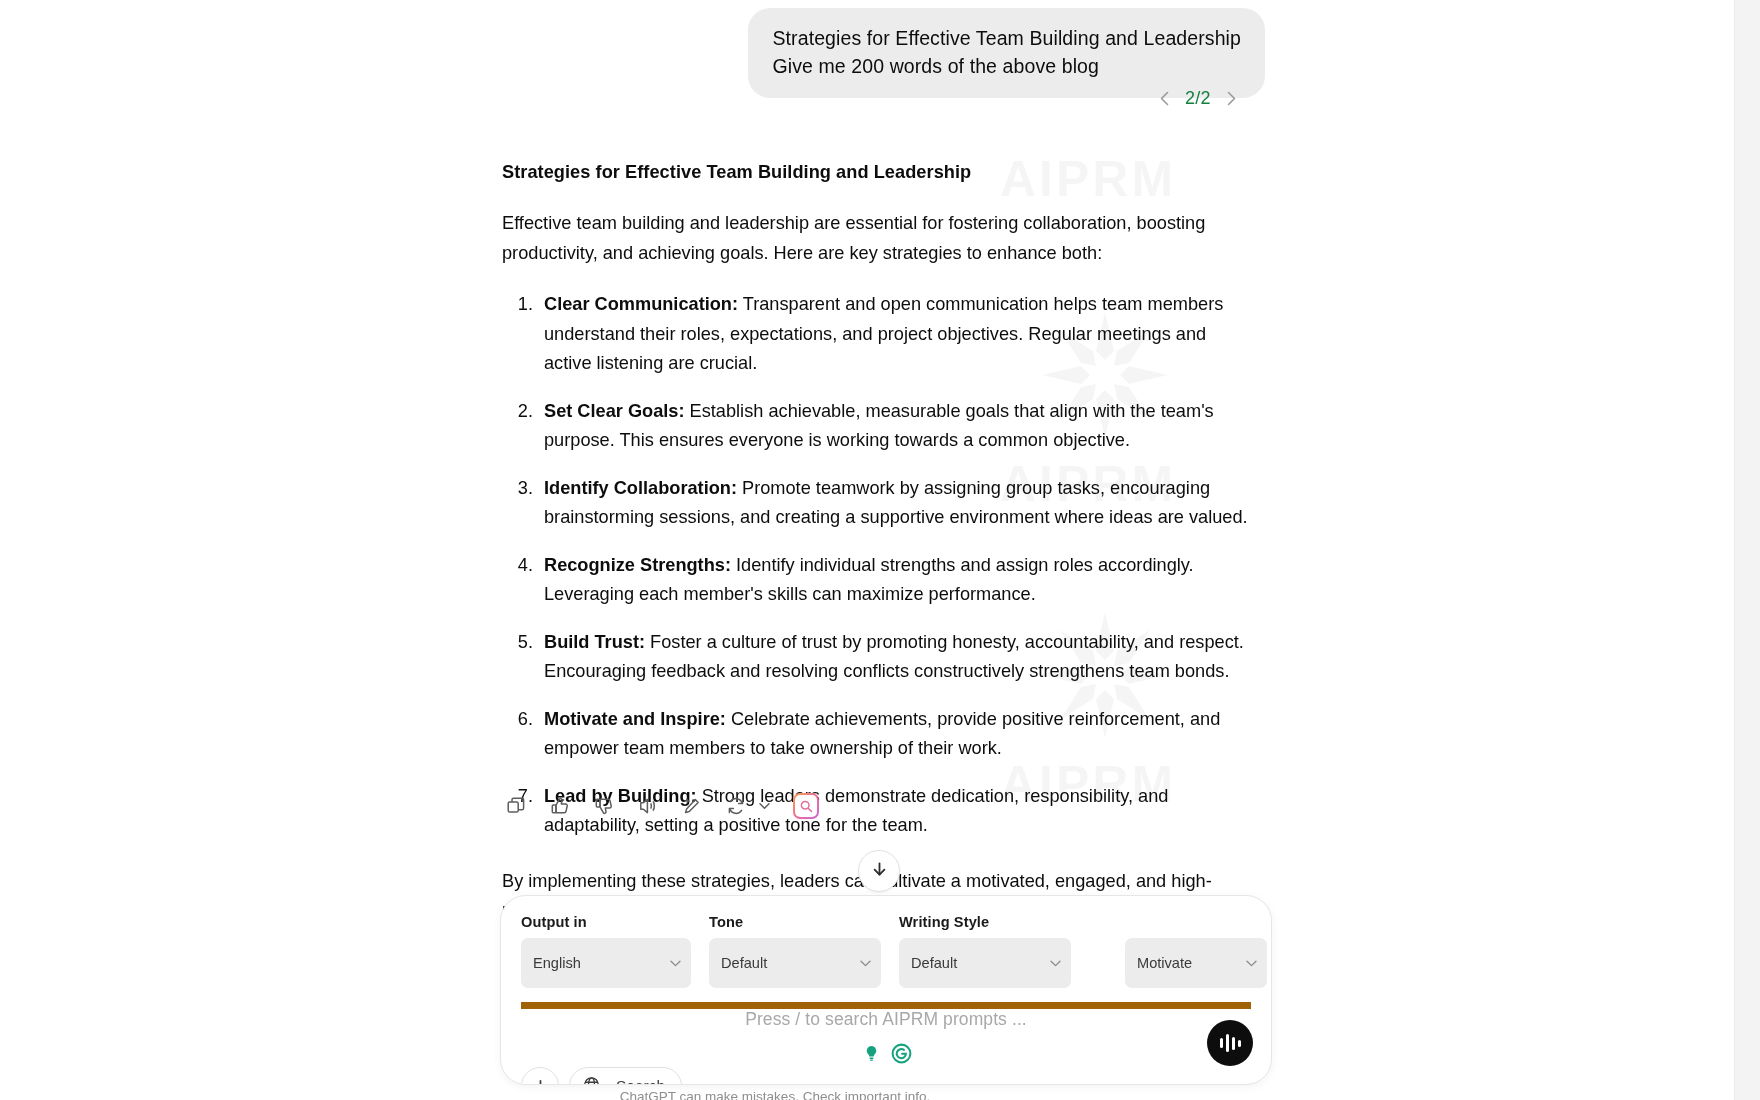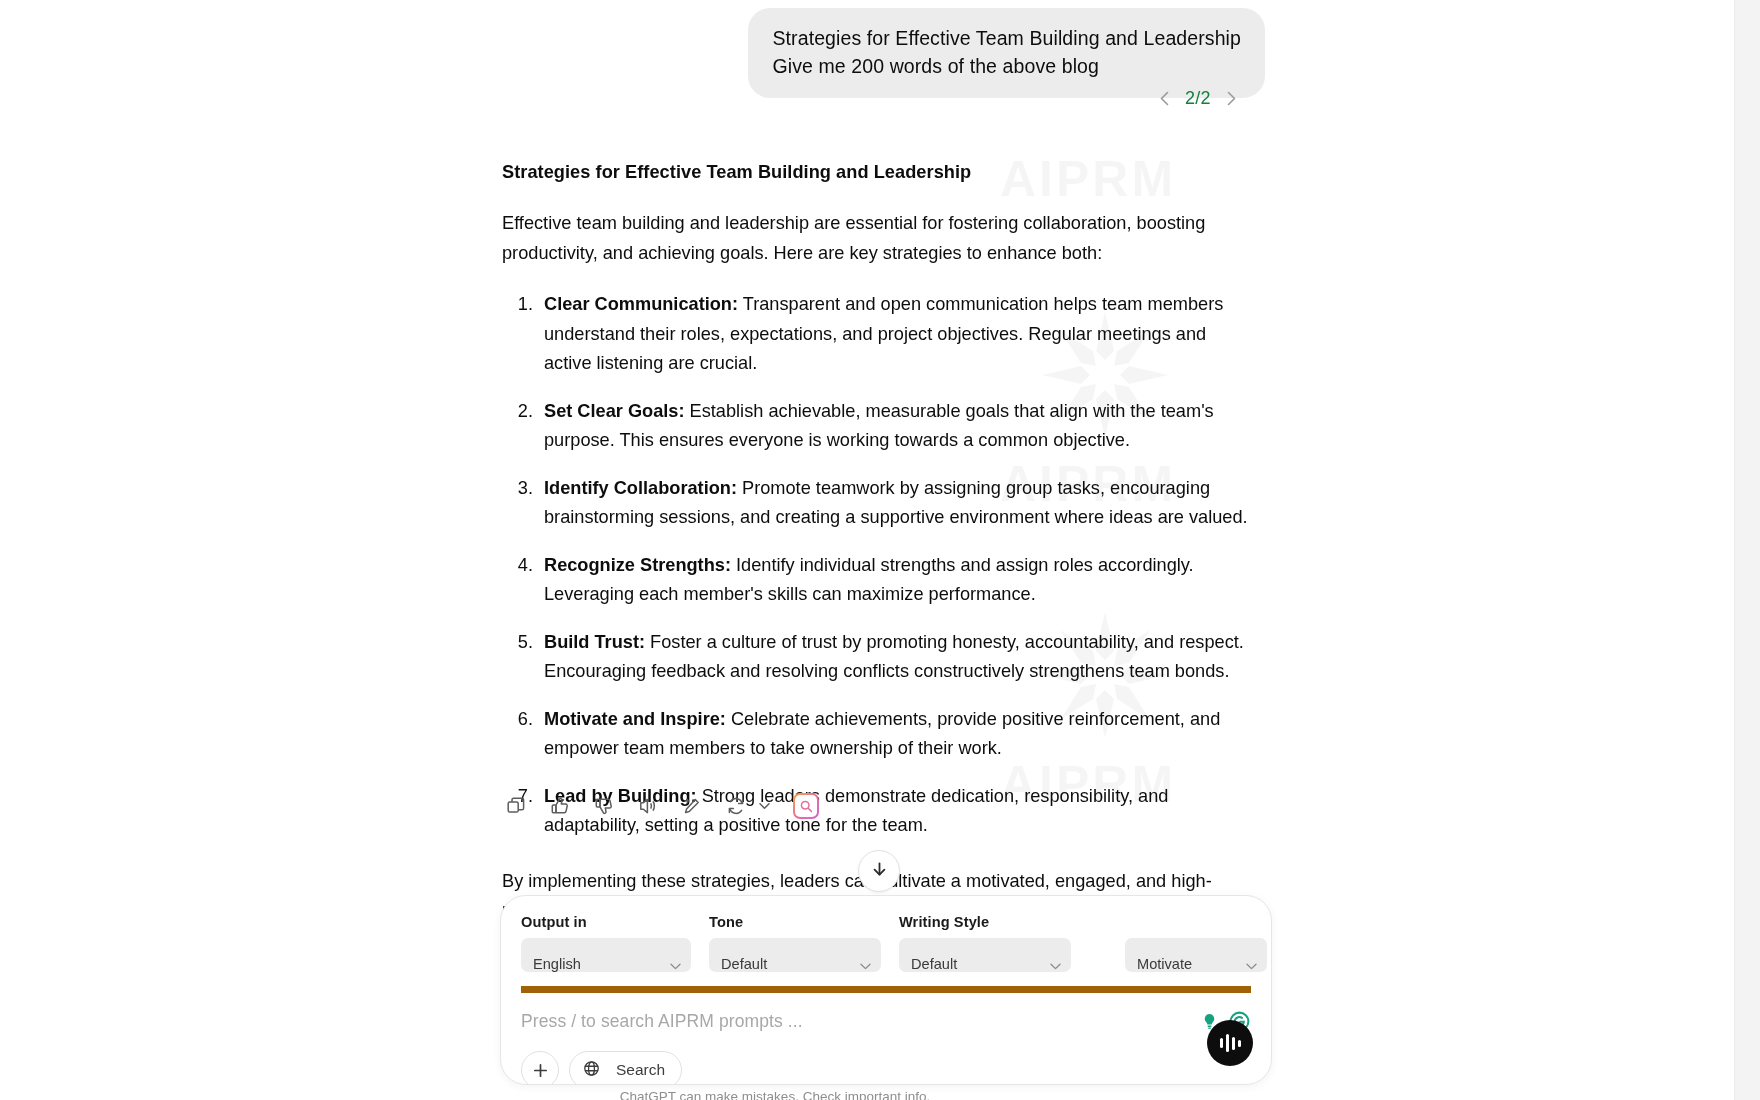--- a/index.html
+++ b/index.html
@@ -161,41 +161,42 @@
     font-size: 14.6px;
     font-weight: 700;
     color: #1a1a1a;
     margin-bottom: 8px;
     letter-spacing: .1px;
   }
   .select {
     background: #ececec;
     border: none;
     border-radius: 7px;
-    height: 34px;
-    display: flex;
-    align-items: flex-end;
+    height: 50px;
+    display: flex;
+    align-items: center;
     justify-content: space-between;
     padding: 0 10px 0 12px;
     font-size: 14.6px;
     color: #3a3a3a;
     cursor: pointer;
     gap: 10px;
   }
   .select .chev { color: #8a8a8a; font-size: 12px; line-height: 1; }
   .w-output { width: 170px; }
   .w-tone   { width: 172px; }
   .w-style  { width: 172px; }
   .w-cont   { width: 142px; margin-left: 36px; }
 
   .prompt-row {
     display: flex;
     align-items: center;
     justify-content: space-between;
     height: 56px;
+    flex-direction: column;
   }
   .prompt-placeholder {
     font-size: 17.5px;
     color: #a8a8a8;
     letter-spacing: .1px;
   }
   .prompt-icons { display: flex; align-items: center; gap: 7px; }
   .ext-icon {
     width: 23px; height: 23px;
     display: flex; align-items: center; justify-content: center;

